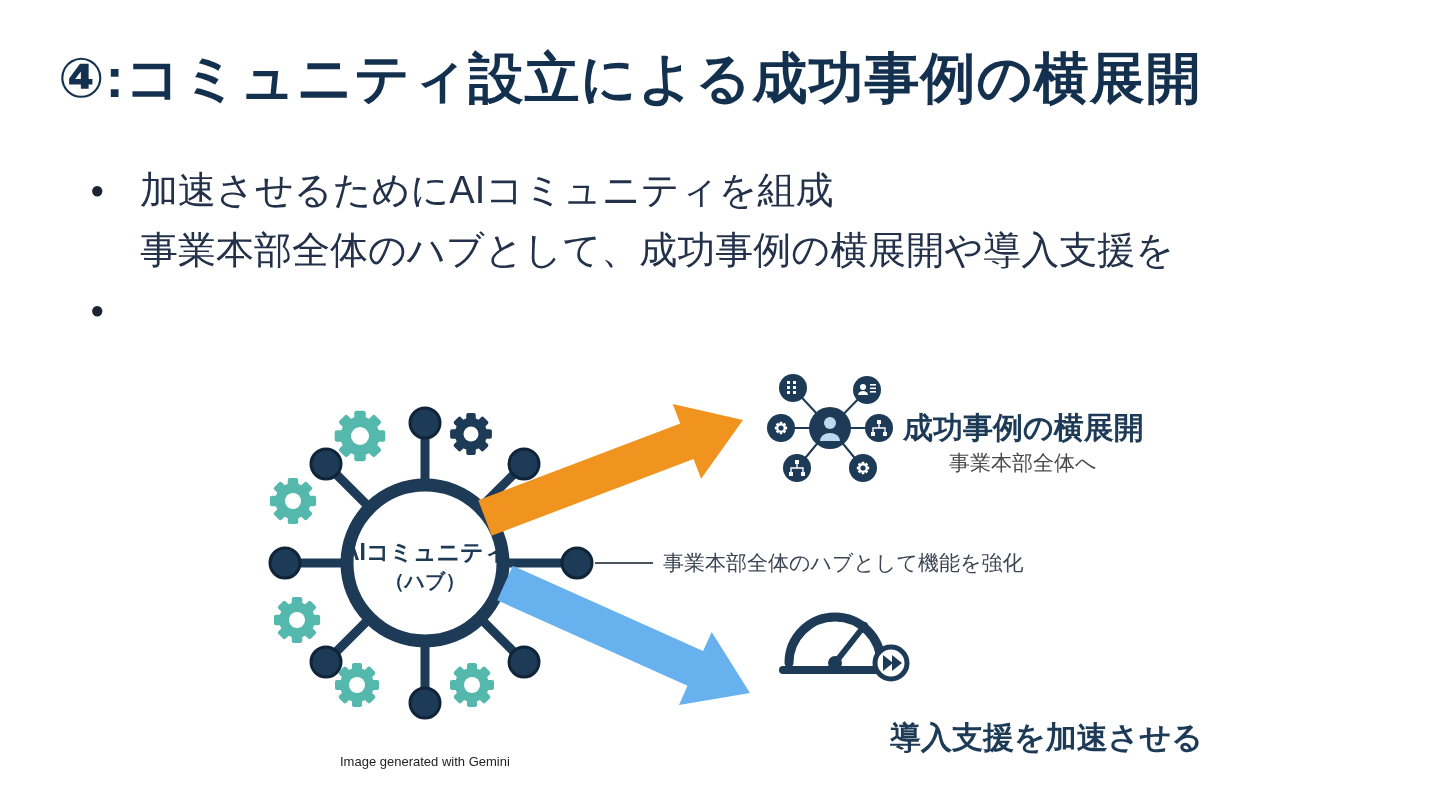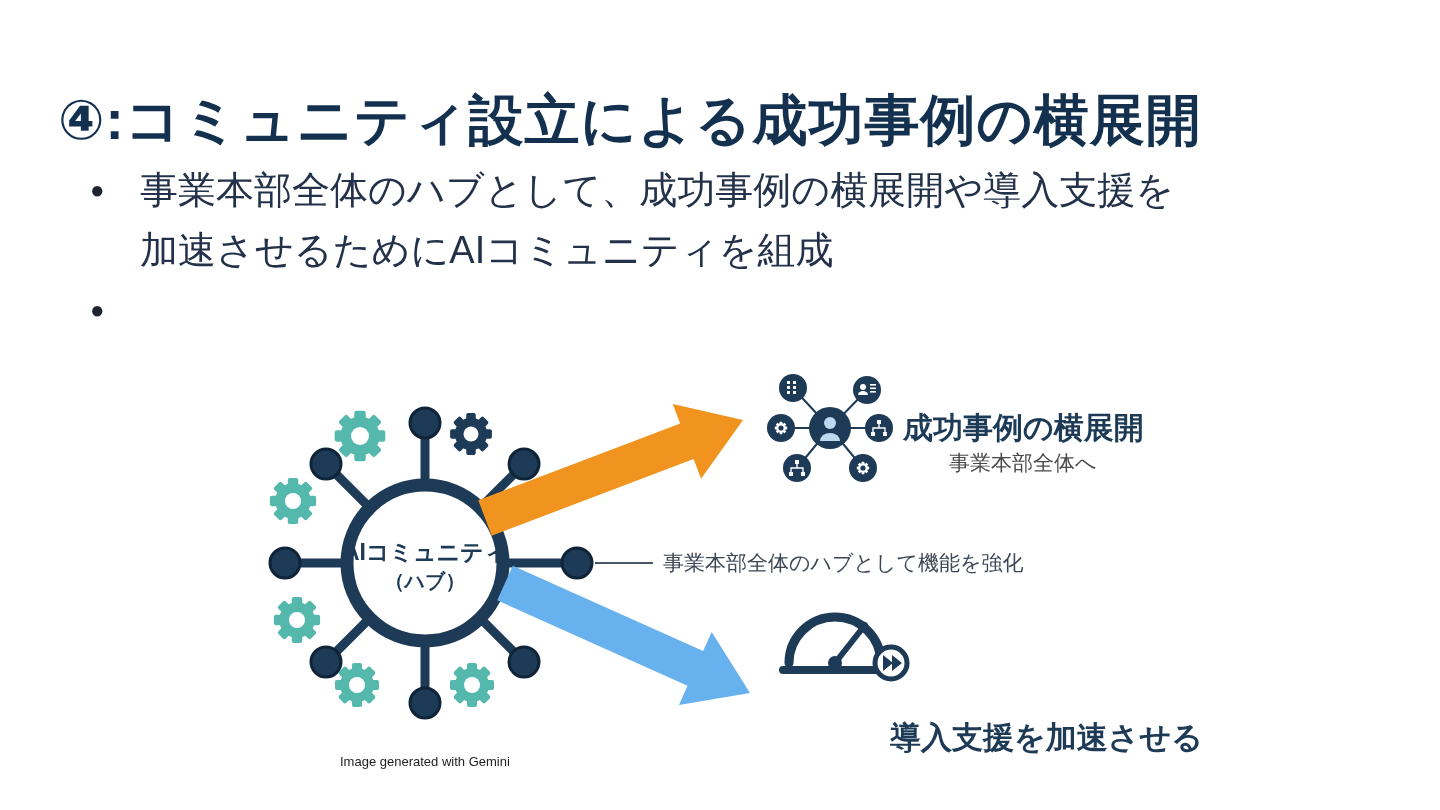--- a/index.html
+++ b/index.html
@@ -7,21 +7,20 @@
   body {
     position:relative;
     background:#ffffff;
     font-family:"Liberation Sans","DejaVu Sans",sans-serif;
     overflow:hidden;
   }
   .title {
     position:absolute; left:58px; top:42px;
     font-size:55px; font-weight:800; color:#13304f; letter-spacing:1px;
     white-space:nowrap;
-    margin-top:42px;
   }
   .bullets { position:absolute; left:90px; top:160px; width:1290px; }
   .bullet { display:flex; align-items:flex-start; }
   .bullet-marker {
     flex:0 0 50px; font-size:24px; line-height:60px; color:#1c2433;
   }
   .bullet-text {
     font-size:38px; line-height:60px; color:#23324a; font-weight:500;
   }
   .diagram {
@@ -37,22 +36,22 @@
 <body>
 
 <div class="slide-root">
 
   <h1 class="title">④:コミュニティ設立による成功事例の横展開</h1>
 
   <div class="bullets">
     <div class="bullet">
       <span class="bullet-marker">●</span>
       <div class="bullet-text">
+        <div>加速させるためにAIコミュニティを組成</div>
         <div>事業本部全体のハブとして、成功事例の横展開や導入支援を</div>
-        <div>加速させるためにAIコミュニティを組成</div>
       </div>
     </div>
     <div class="bullet">
       <span class="bullet-marker">●</span>
     </div>
   </div>
 
   <div class="diagram">
     <svg width="1080" height="420" viewBox="0 0 1080 420">
       <defs>

